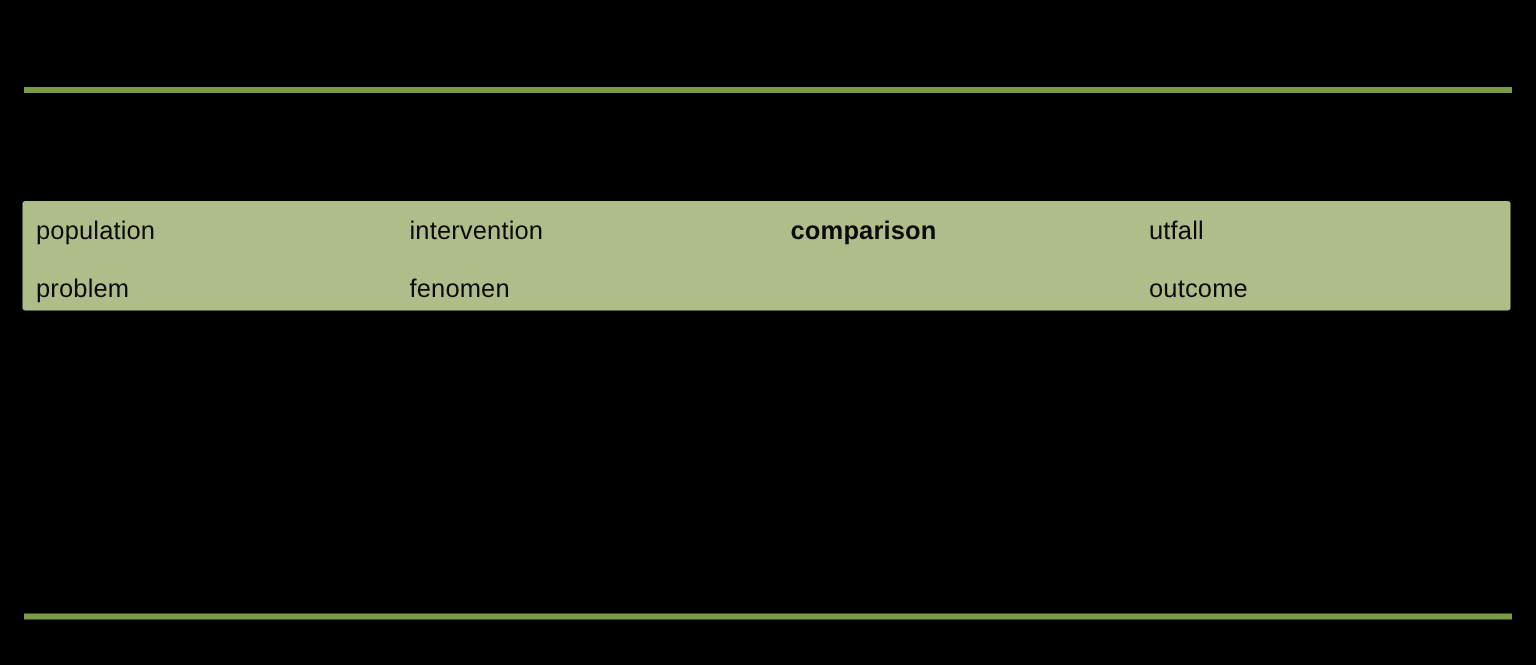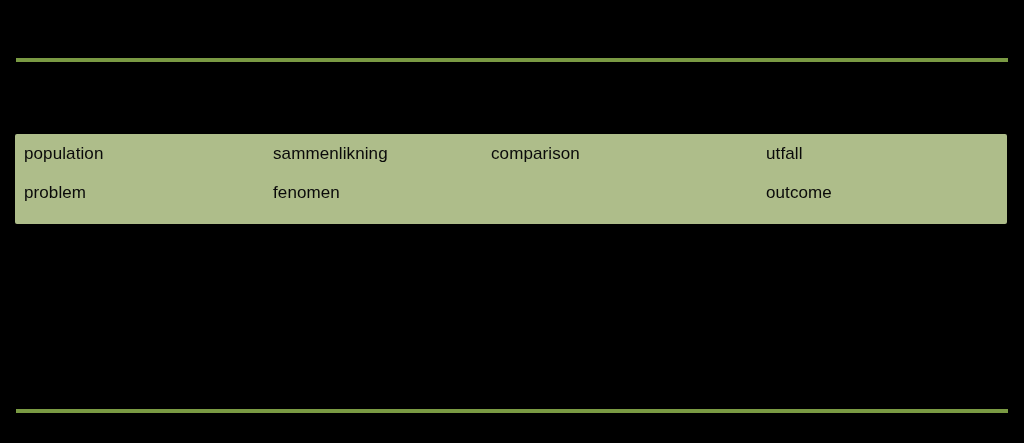--- a/index.html
+++ b/index.html
@@ -29,21 +29,21 @@
   }
   .rule.top    { top: 58px; }
   .rule.bottom { top: 409px; }
 
   
   #pico-panel {
     position: absolute;
     left: 15px;
     top: 134px;
     width: 992px;
-    height: 90px;
+    height: 73px;
     background: #aebd8a;
     border-radius: 2px;
   }
 
   .pico-row {
     position: absolute;
     left: 0;
     width: 100%;
     height: 39px;
   }
@@ -57,35 +57,35 @@
     line-height: 39px;
     font-size: 17px;
     color: #0a0a0a;
     white-space: nowrap;
     letter-spacing: 0.1px;
   }
 
   
   .col-0 { left: 9px;   }
   .col-1 { left: 258px; }
-  .col-2 { left: 476px; }
+  .col-2 { left: 512px; font-weight: bold; }
   .col-3 { left: 751px; }
 </style>
 </head>
 <body>
 
 <div id="slide">
 
   <div class="rule top"></div>
 
   <div id="pico-panel">
 
     <div class="pico-row row-en">
       <span class="pico-cell col-0">population</span>
-      <span class="pico-cell col-1">sammenlikning</span>
+      <span class="pico-cell col-1">intervention</span>
       <span class="pico-cell col-2">comparison</span>
       <span class="pico-cell col-3">utfall</span>
     </div>
 
     <div class="pico-row row-no">
       <span class="pico-cell col-0">problem</span>
       <span class="pico-cell col-1">fenomen</span>
       <span class="pico-cell col-3">outcome</span>
     </div>
 

